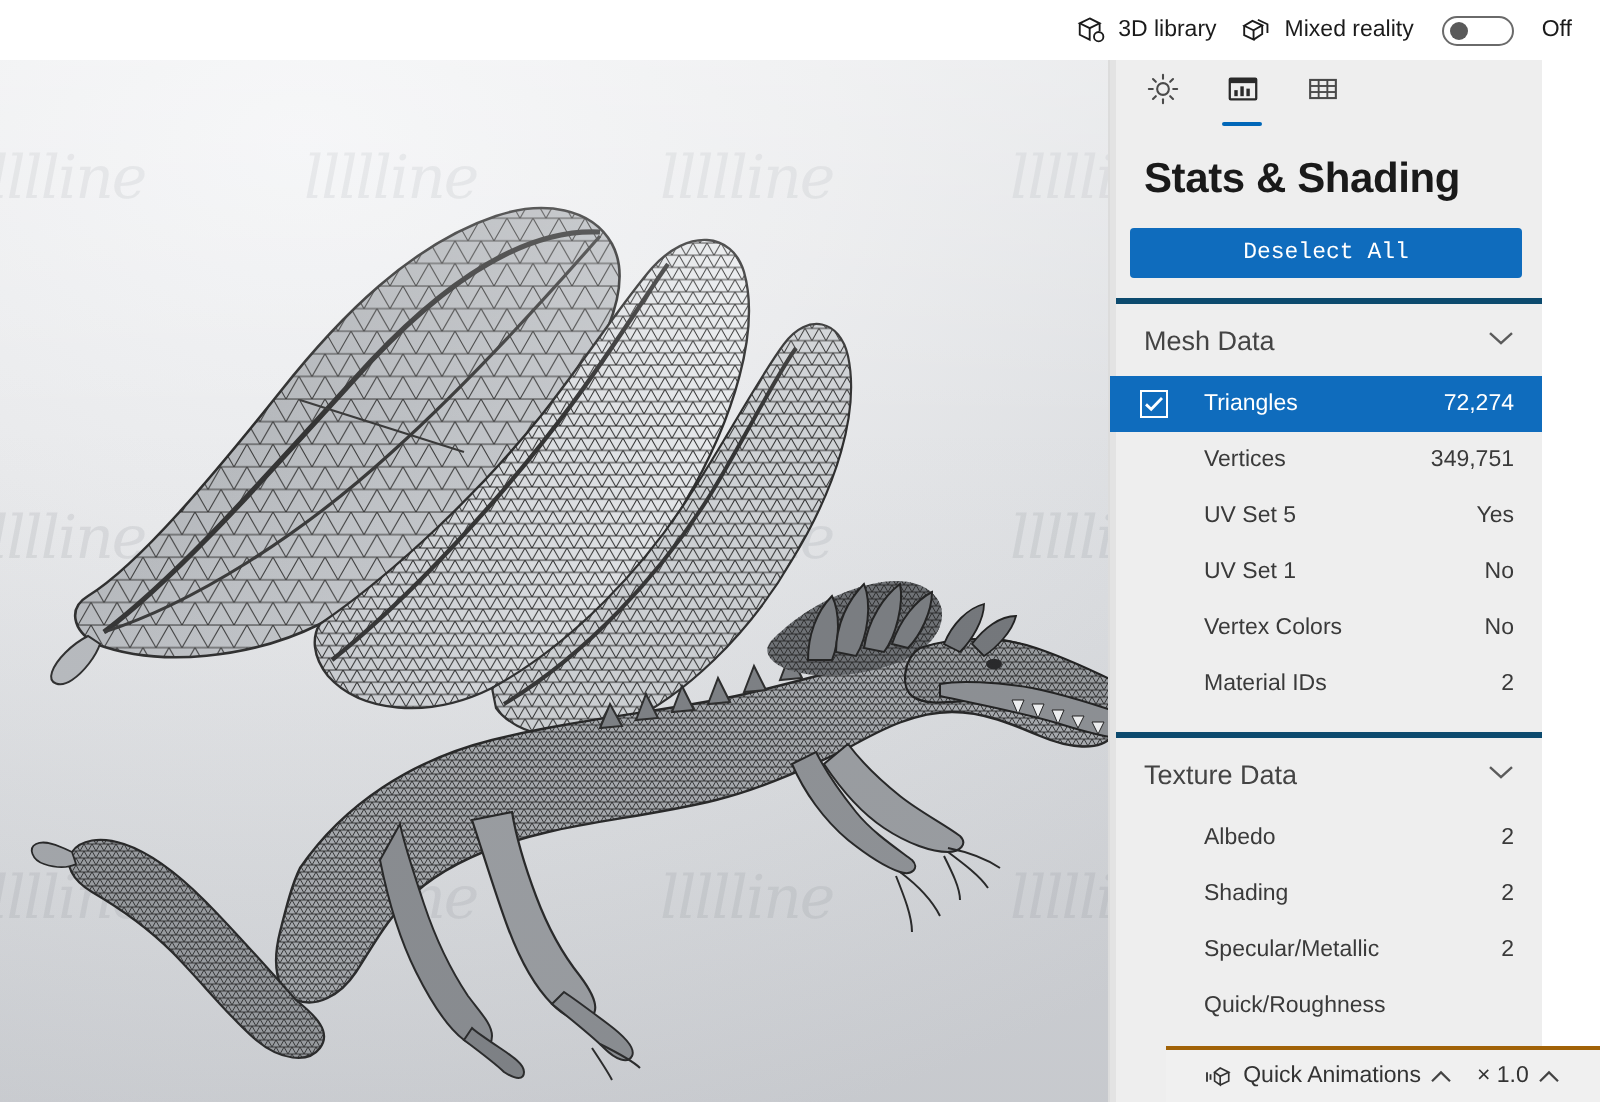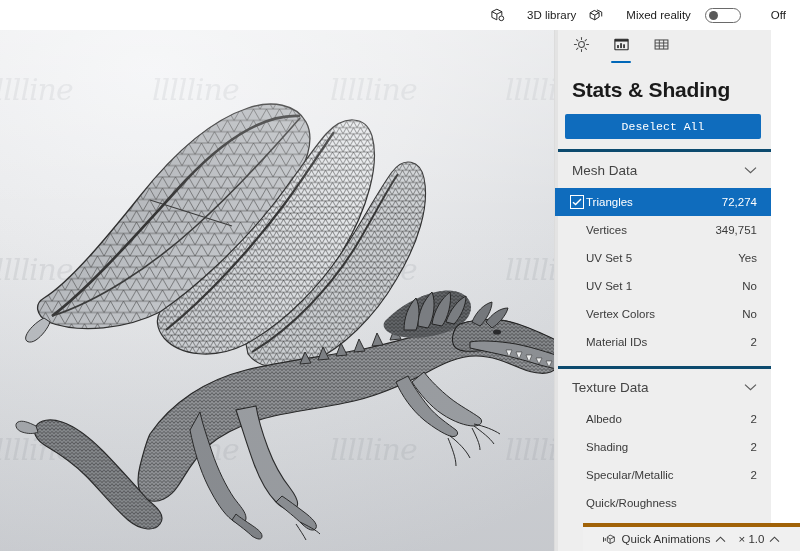--- a/index.html
+++ b/index.html
@@ -29,21 +29,21 @@
     box-sizing: border-box;
   }
   .topitem {
     display: flex;
     align-items: center;
     height: 26px;
     padding: 0 6px;
     color: #1b1b1b;
     font-size: 11.5px;
     cursor: default;
-    gap: 22px;
+    gap: 6px;
   }
   .topitem .lbl { white-space: nowrap; }
   .icn { display: inline-flex; align-items: center; justify-content: center; }
 
   
   .switch {
     width: 36px; height: 15px;
     border: 1px solid #6a6a6a;
     border-radius: 9px;
     background: #ffffff;
@@ -176,21 +176,21 @@
     display: flex;
     align-items: center;
     height: 28px;
     padding: 0 14px 0 17px;
     font-size: 11.5px;
     color: #3a3a3a;
     cursor: default;
     position: relative;
     box-sizing: border-box;
   }
-  .row .rname { flex: 1 1 auto; padding-left: 14px; white-space: nowrap; }
+  .row .rname { flex: 1 1 auto; padding-left: 30px; white-space: nowrap; }
   .row .rval { flex: 0 0 auto; text-align: right; white-space: nowrap; }
   .row.selected {
     background: #0f6cbd;
     color: #ffffff;
   }
   .row .check {
     position: absolute;
     left: 15px;
     width: 14px; height: 14px;
     border: 1px solid #ffffff;
@@ -201,21 +201,21 @@
   }
   .row.selected .check { display: flex; }
   .row .check svg { display: block; }
 
   
   .bottombar {
     position: absolute;
     left: 583px; bottom: 0;
     width: 217px; height: 28px;
     background: #f0f0f0;
-    border-top: 4px solid #a16207;
+    border-top: 2px solid #a16207;
     display: flex;
     align-items: center;
     justify-content: center;
     gap: 6px;
     box-sizing: border-box;
     padding: 0 4px;
   }
   .bb-group {
     display: flex;
     align-items: center;

